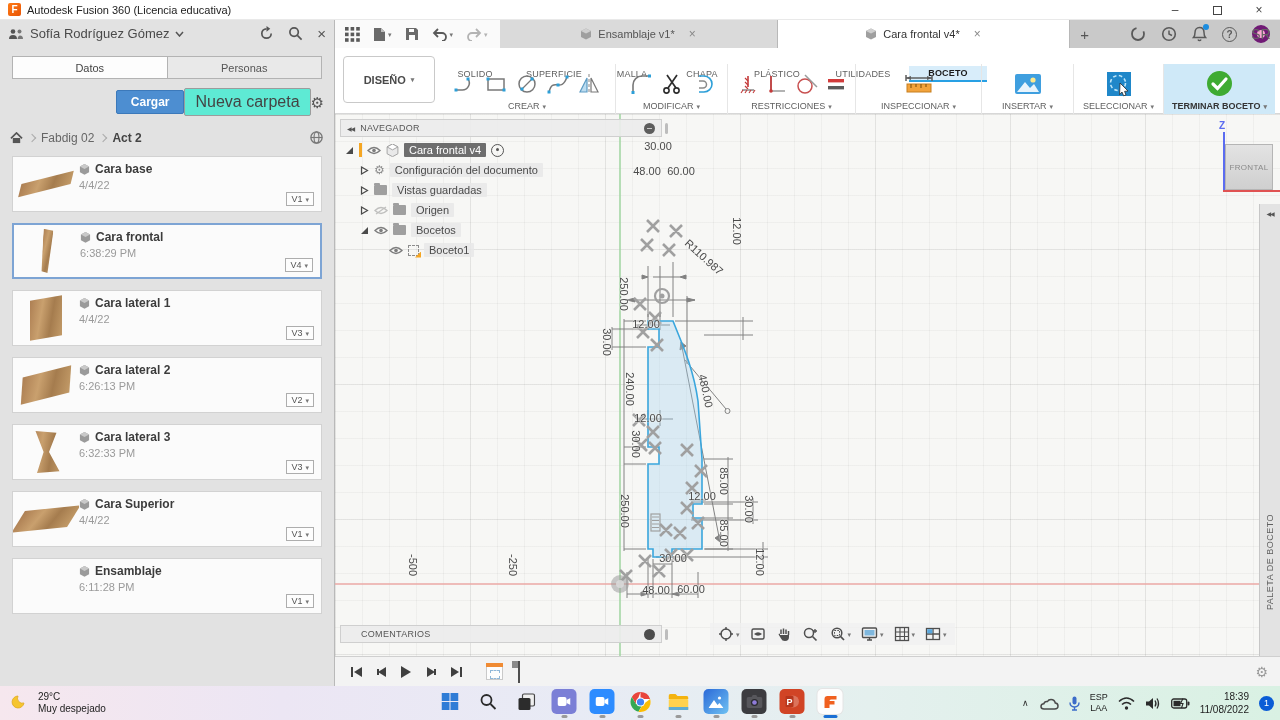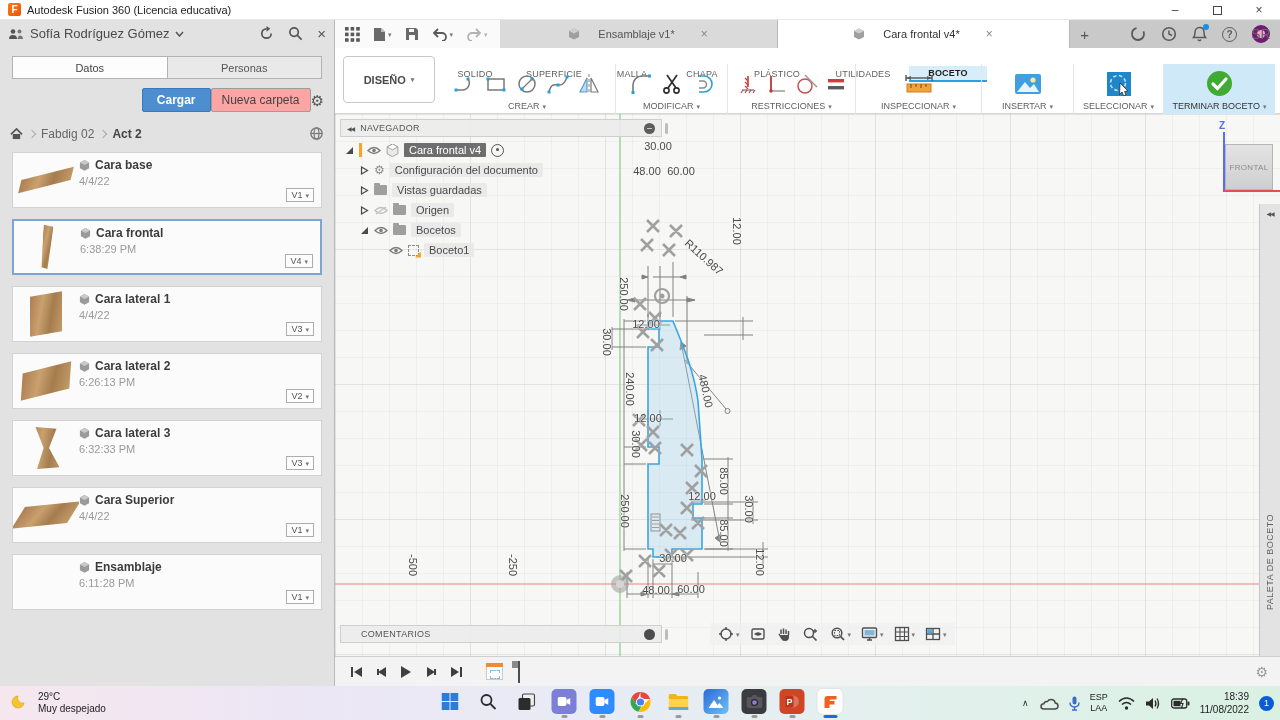--- a/index.html
+++ b/index.html
@@ -22,42 +22,42 @@
   .left-panel{width:335px;background:#e2e2e2;border-right:1px solid #b9b9b9;display:flex;flex-direction:column}
   .lp-header{height:27px;display:flex;align-items:center;padding:0 8px;gap:6px}
   .lp-user{font-size:13px;color:#4a4a4a}
   .lp-hicons{margin-left:auto;display:flex;align-items:center;gap:14px;color:#555}
   .lp-tabs{display:flex;padding:9px 12px 0 12px}
   .lp-tab{flex:1;height:23px;border:1px solid #b3b3b3;background:#e9e9e9;color:#555;font-size:11px;display:flex;align-items:center;justify-content:center}
   .lp-tab.active{background:#fdfdfd;color:#444}
   .lp-tab:first-child{border-right:none}
   .lp-actions{display:flex;align-items:center;justify-content:flex-end;gap:0;padding:9px 10px 6px 10px}
   .btn-blue{background:#4d8ed1;border:1px solid #3c79ba;color:#fff;font-size:12px;font-weight:bold;padding:4px 14px;border-radius:2px}
-  .btn-plain{background:#fca5a5;border:1px solid #9c9c9c;color:#444;font-size:12px;padding:4px 10px;border-radius:2px}
+  .btn-plain{background:#5eead4;border:1px solid #9c9c9c;color:#444;font-size:16px;padding:4px 10px;border-radius:2px}
   .lp-breadcrumb{display:flex;align-items:center;gap:6px;padding:8px 10px;font-size:12px;color:#666}
   .crumb-sep{width:6px;height:6px;border-right:1.5px solid #aaa;border-top:1.5px solid #aaa;transform:rotate(45deg)}
   .crumb-last{font-weight:bold;color:#444}
   .lp-list{flex:1;overflow:hidden;padding:3px 12px 0 12px}
   .card{position:relative;height:56px;background:#fbfbfb;border:1px solid #d2d2d2;margin-bottom:11px;display:flex}
   .card.selected{border:2px solid #7da4d4}
   .thumb{width:66px;display:flex;align-items:center;justify-content:center;overflow:hidden}
   .wood{background:linear-gradient(100deg,#ad7f53,#c9a06e 35%,#a57c4e 65%,#c29a67)}
   .card-body{flex:1;padding-top:5px;position:relative}
   .card-title{display:flex;align-items:center;gap:5px;font-size:12px;font-weight:bold;color:#3c3c3c}
   .card-time{font-size:11px;color:#9a9a9a;margin-top:3px}
   .ver-chip{position:absolute;right:7px;bottom:5px;border:1px solid #adadad;background:#fdfdfd;font-size:9px;color:#555;padding:1px 4px;display:flex;gap:3px;align-items:center}
 
   
   .workspace{flex:1;display:flex;flex-direction:column;min-width:0}
 
   .qat{height:28px;background:#fafafa;display:flex;align-items:stretch}
   .qat-icons{display:flex;align-items:center;gap:13px;padding:0 12px 0 10px;color:#5a5a5a}
   .iconbtn{display:flex;align-items:center;gap:2px}
   .tabstrip{flex:1;background:#c9c9c9;display:flex;align-items:stretch}
-  .doctab{display:flex;align-items:center;gap:18px;padding:0 10px;font-size:11px;color:#555;background:#dadada;border-right:1px solid #b8b8b8;width:278px;justify-content:center}
+  .doctab{display:flex;align-items:center;gap:6px;padding:0 10px;font-size:11px;color:#555;background:#dadada;border-right:1px solid #b8b8b8;width:278px;justify-content:center}
   .doctab.active{background:#fff;color:#333;width:292px}
   .doctab .x{color:#888;font-size:12px;margin-left:8px}
   .plusbtn{width:30px;display:flex;align-items:center;justify-content:center;font-size:15px;color:#555}
   .qat-right{margin-left:auto;display:flex;align-items:center;gap:15px;padding-right:10px}
   .helpq{width:15px;height:15px;border:1.4px solid #5a5a5a;border-radius:50%;color:#5a5a5a;font-size:10px;font-weight:bold;display:flex;align-items:center;justify-content:center}
   .avatar{width:18px;height:18px;border-radius:50%;background:#f9a8d4;border:5px solid #701a75;color:#666;font-size:14px;display:flex;align-items:center;justify-content:center}
   .bellwrap{position:relative}
   .belldot{position:absolute;top:-2px;right:-2px;width:6px;height:6px;border-radius:50%;background:#1b8de0}
 
   .ribbon{height:66px;background:#fff;border-bottom:1px solid #d7d7d7;position:relative}
@@ -572,21 +572,21 @@
               <span class="caret">▾</span>
             </div>
         </div>
         <div class="rgroup hl" style="width:112px">
           <div class="rgroup-icons">
             <svg width="27" height="27" viewBox="0 0 27 27">
                 <circle cx="13.5" cy="13.5" r="12.5" fill="#3fab32"></circle>
                 <path d="M7,14 L11.5,18.5 L20,9" fill="none" stroke="#fff" stroke-width="3.2" stroke-linecap="round"></path>
               </svg>
           </div>
-          <div class="rgroup-label" style="font-weight:normal;color:#333">
+          <div class="rgroup-label" style="font-weight:bold;color:#333">
               <span>TERMINAR BOCETO</span>
               <span class="caret">▾</span>
             </div>
         </div>
       </div>
     </div>
 
     <div class="canvas">
       <svg class="sketch-svg" viewBox="0 0 945 542" preserveAspectRatio="none">
 

